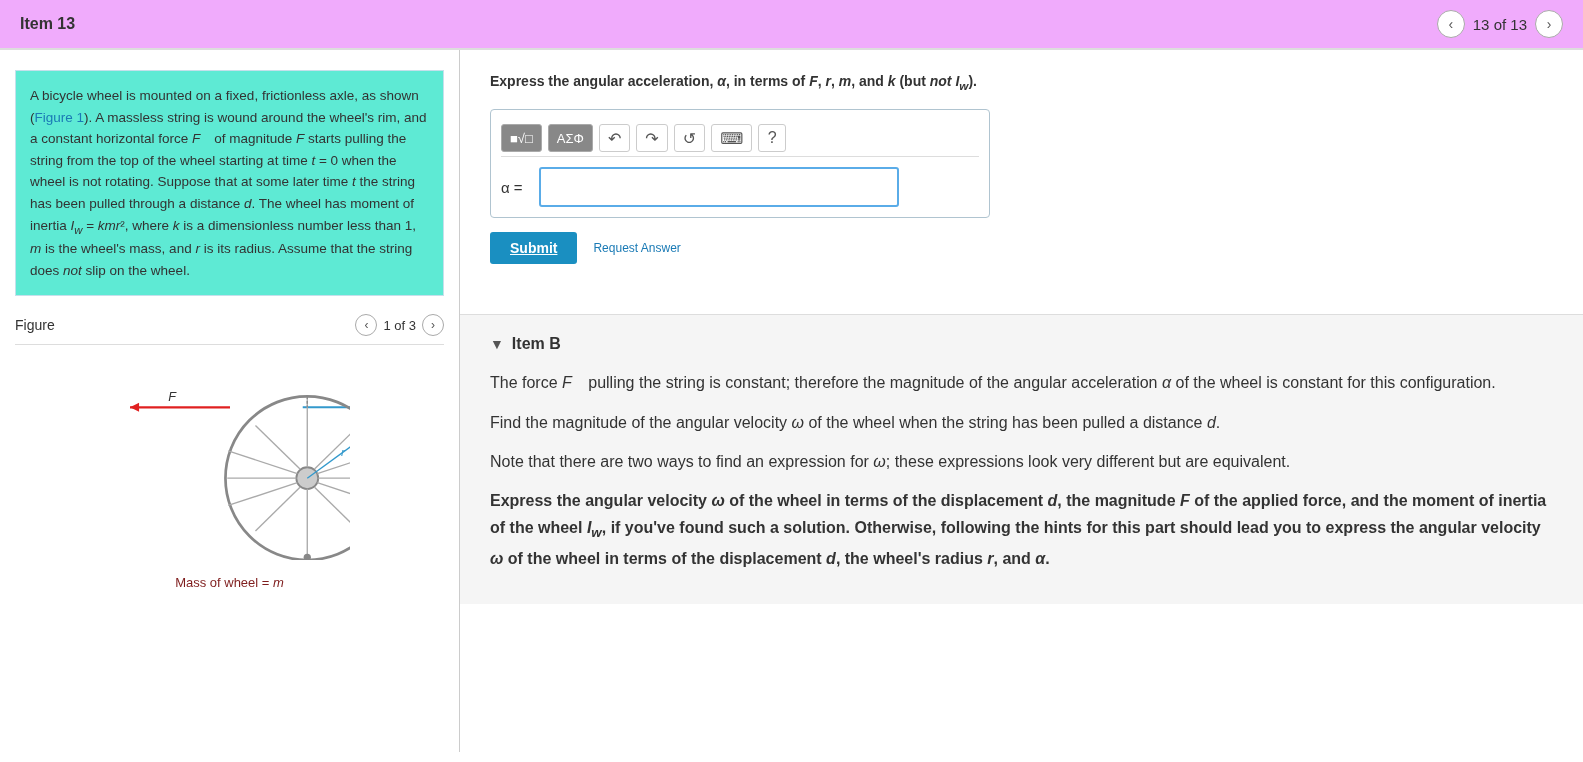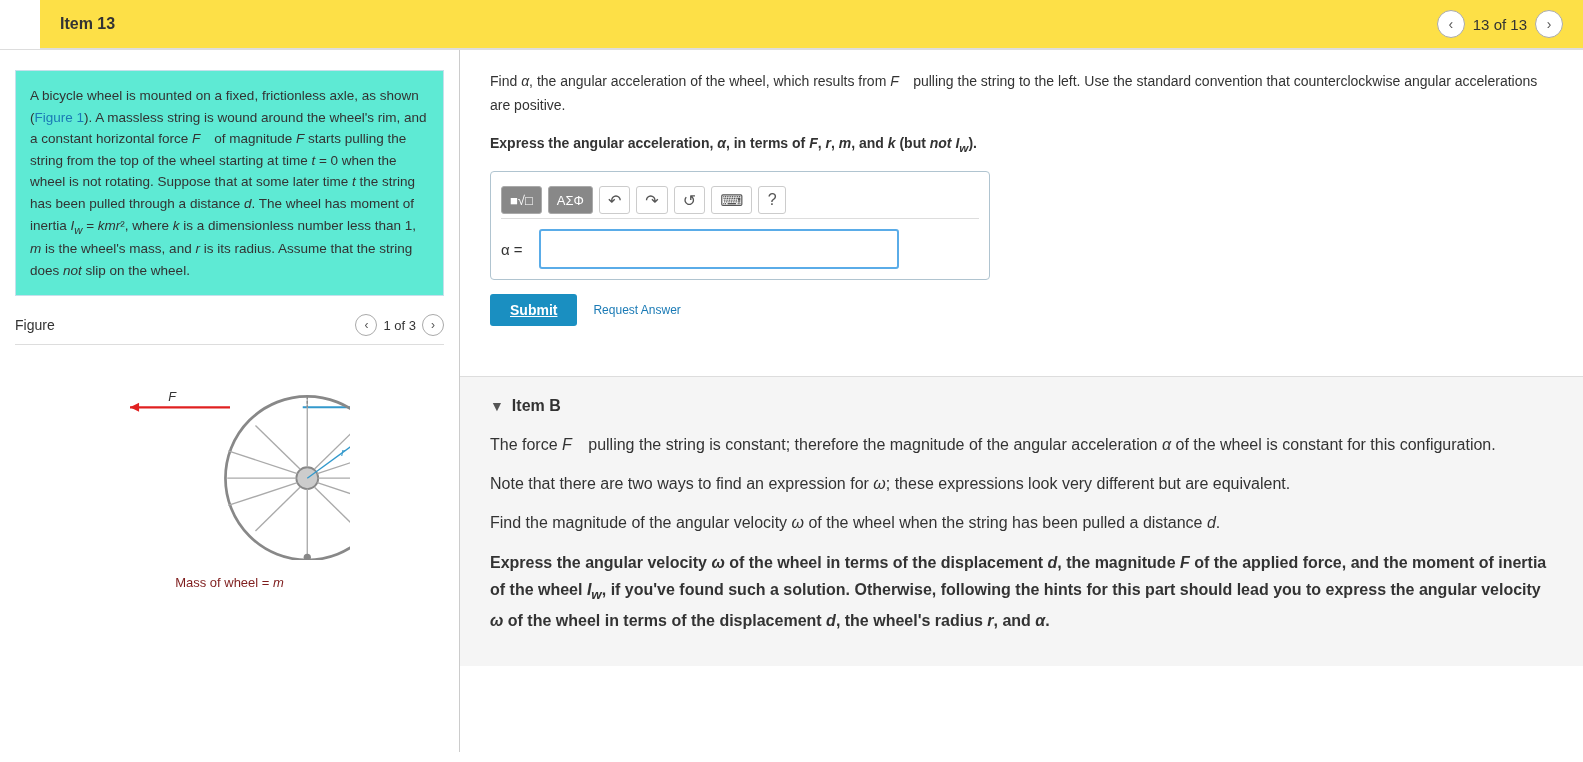--- a/index.html
+++ b/index.html
@@ -4,22 +4,21 @@
   <style>
     * { box-sizing: border-box; margin: 0; padding: 0; }
     body { font-family: Arial, sans-serif; font-size: 14px; color: #333; background: #fff; }
 
     .top-bar {
       display: flex;
       align-items: center;
       justify-content: space-between;
       padding: 10px 20px;
       border-bottom: 1px solid #ddd;
-      background: #fde047;
-      margin-left: 40px;
+      background: #f0abfc;
     }
 
     .item-label {
       font-size: 16px;
       font-weight: bold;
       color: #333;
     }
 
     .nav-controls {
       display: flex;
@@ -358,23 +357,20 @@
         </svg>
         <div class="mass-label">Mass of wheel = <em>m</em></div>
       </div>
     </div>
 
   </div>
 
   <div class="right-panel">
 
     <div class="right-content">
-      <p class="find-text">
-        Find <em>α</em>, the angular acceleration of the wheel, which results from <em>F⃗</em> pulling the string to the left. Use the standard convention that counterclockwise angular accelerations are positive.
-      </p>
       <p class="express-text">
         Express the angular acceleration, <em>α</em>, in terms of <em>F</em>, <em>r</em>, <em>m</em>, and <em>k</em> (but <em>not I<sub>w</sub></em>).
       </p>
 
       <div class="math-editor-container">
         <div class="toolbar-row">
           <button class="toolbar-btn">■√□</button>
           <button class="toolbar-btn">ΑΣΦ</button>
           <button class="toolbar-btn icon-btn">↶</button>
           <button class="toolbar-btn icon-btn">↷</button>
@@ -398,25 +394,25 @@
       <div class="part-header">
         <span class="collapse-icon">▼</span>
         <span class="part-title">Item B</span>
       </div>
 
       <p class="part-b-text">
         The force <em>F⃗</em> pulling the string is constant; therefore the magnitude of the angular acceleration <em>α</em> of the wheel is constant for this configuration.
       </p>
 
       <p class="part-b-text">
+        Find the magnitude of the angular velocity <em>ω</em> of the wheel when the string has been pulled a distance <em>d</em>.
+      </p>
+
+      <p class="part-b-text">
         Note that there are two ways to find an expression for <em>ω</em>; these expressions look very different but are equivalent.
-      </p>
-
-      <p class="part-b-text">
-        Find the magnitude of the angular velocity <em>ω</em> of the wheel when the string has been pulled a distance <em>d</em>.
       </p>
 
       <p class="part-b-text">
         <strong>Express the angular velocity <em>ω</em> of the wheel in terms of the displacement <em>d</em>, the magnitude <em>F</em> of the applied force, and the moment of inertia of the wheel <em>I<sub>w</sub></em>, if you've found such a solution. Otherwise, following the hints for this part should lead you to express the angular velocity <em>ω</em> of the wheel in terms of the displacement <em>d</em>, the wheel's radius <em>r</em>, and <em>α</em>.</strong>
       </p>
     </div>
 
   </div>
 
 </div>

